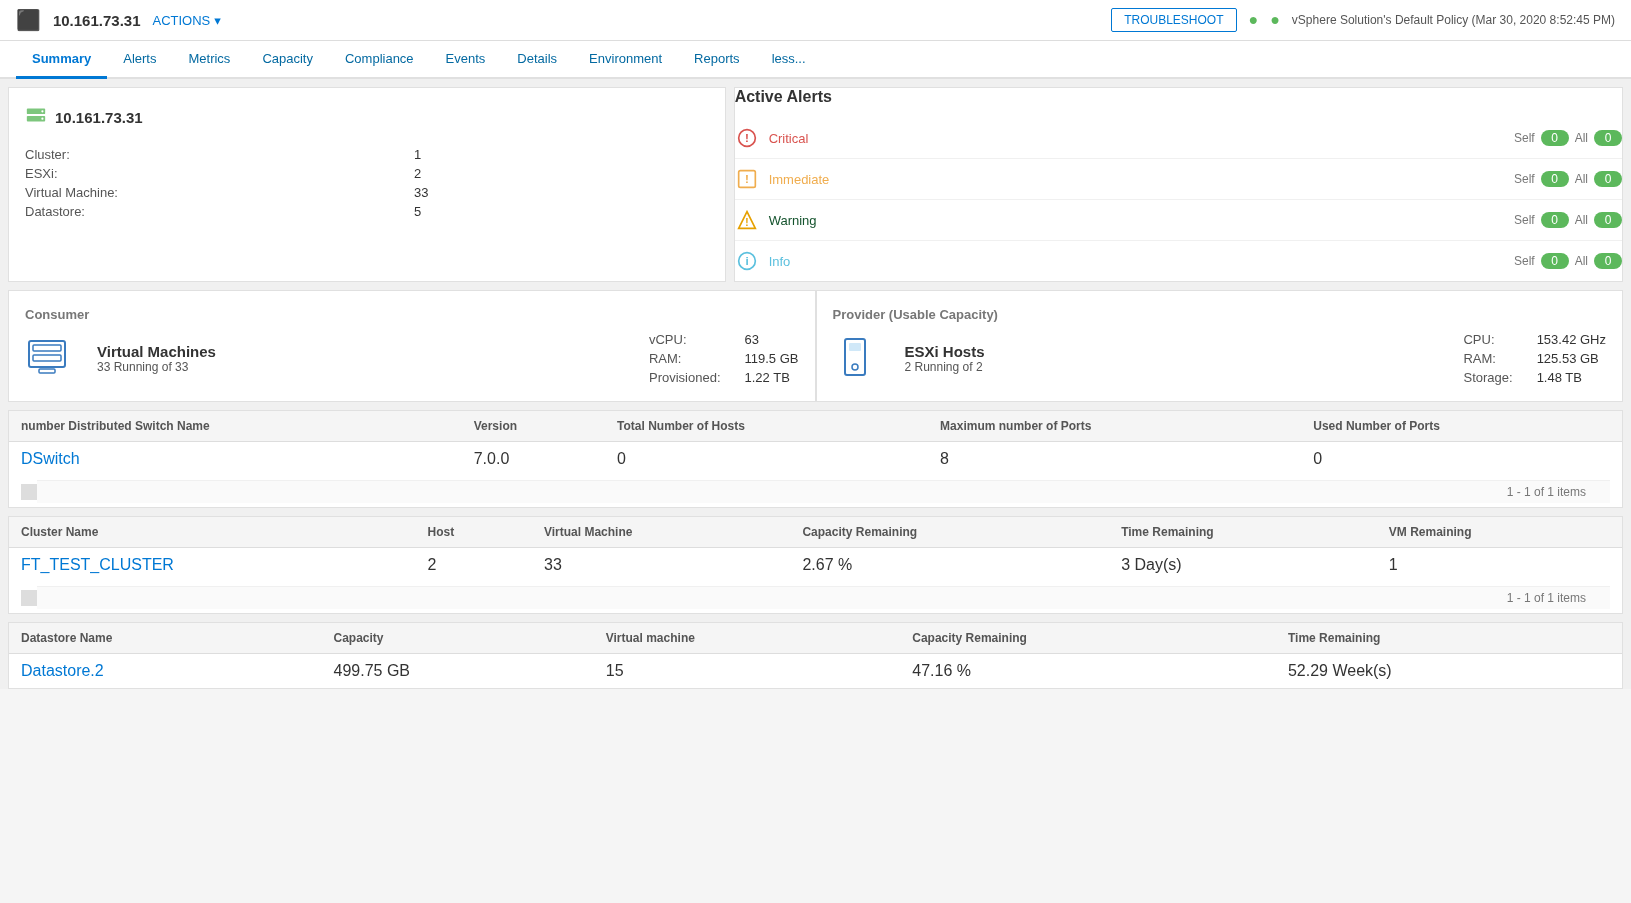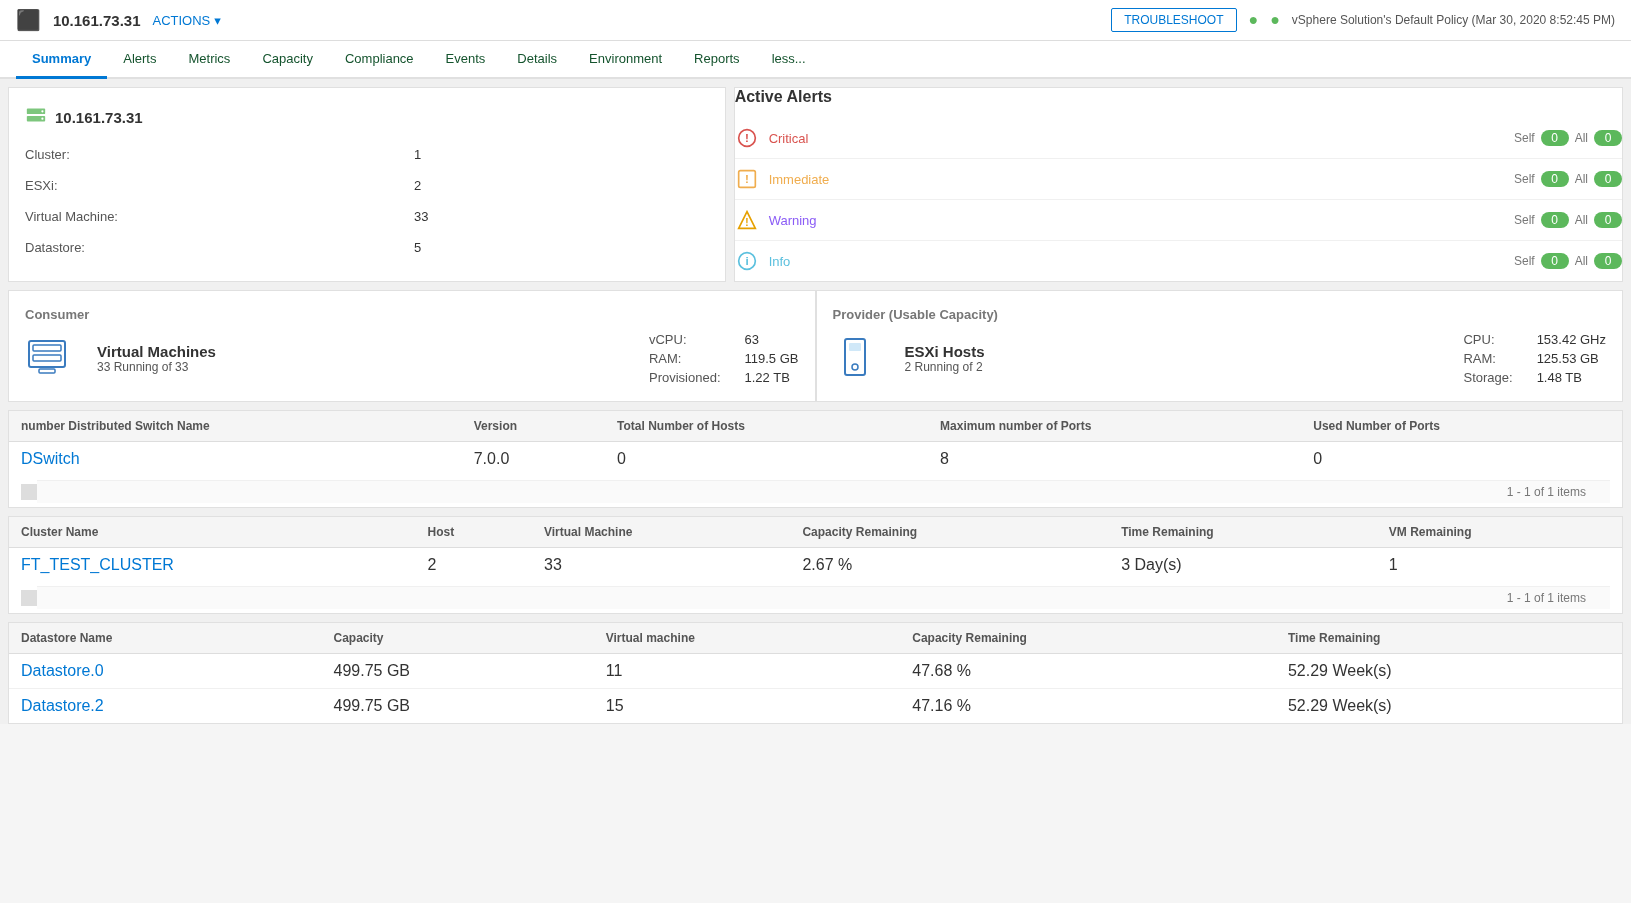--- a/index.html
+++ b/index.html
@@ -9,47 +9,47 @@
     .header { display: flex; align-items: center; padding: 8px 16px; background: #fff; border-bottom: 1px solid #ddd; gap: 12px; }
     .header-ip { font-size: 15px; font-weight: bold; color: #333; }
     .actions-btn { background: none; border: none; color: #0078d4; font-size: 13px; cursor: pointer; display: flex; align-items: center; gap: 4px; }
     .actions-btn::after { content: '▾'; }
     .header-right { margin-left: auto; display: flex; align-items: center; gap: 12px; }
     .troubleshoot-btn { border: 1px solid #0078d4; color: #0078d4; background: #fff; padding: 4px 12px; font-size: 12px; cursor: pointer; border-radius: 2px; }
     .policy-text { font-size: 12px; color: #555; }
 
     
     .nav-tabs { display: flex; background: #fff; border-bottom: 2px solid #e0e0e0; padding: 0 16px; gap: 0; }
-    .nav-tab { padding: 10px 16px; font-size: 13px; cursor: pointer; color: #14532d; border-bottom: 3px solid transparent; margin-bottom: -2px; }
+    .nav-tab { padding: 10px 16px; font-size: 13px; cursor: pointer; color: #0369a1; border-bottom: 3px solid transparent; margin-bottom: -2px; }
     .nav-tab.active { color: #0078d4; border-bottom: 3px solid #0078d4; font-weight: bold; }
 
     
     .main { padding: 0; background: #f0f0f0; }
 
     
     .top-section { display: flex; gap: 0; background: #f0f0f0; }
 
     
     .info-panel { background: #fff; flex: 0 0 44%; margin: 8px 0 8px 8px; padding: 16px; border: 1px solid #e0e0e0; }
     .info-panel-title { display: flex; align-items: center; gap: 8px; margin-bottom: 16px; }
     .info-panel-ip { font-size: 15px; font-weight: bold; }
-    .info-grid { display: grid; grid-template-columns: auto auto; gap: 16px 16px; }
+    .info-grid { display: grid; grid-template-columns: auto auto; gap: 4px 16px; }
     .info-label { color: #555; }
     .info-value { color: #333; font-weight: 500; }
 
     
     .alerts-panel { background: #fff; flex: 1; margin: 8px 8px 8px 8px; border: 1px solid #e0e0e0; }
     .alerts-title { font-size: 16px; font-weight: bold; margin-bottom: 12px; color: #333; }
     .alert-row { display: flex; align-items: center; padding: 8px 0; border-bottom: 1px solid #f0f0f0; }
     .alert-row:last-child { border-bottom: none; }
     .alert-icon { width: 24px; height: 24px; margin-right: 10px; display: flex; align-items: center; justify-content: center; font-size: 16px; }
     .alert-name { flex: 1; font-size: 13px; }
     .alert-name.critical { color: #d9534f; }
     .alert-name.immediate { color: #f0ad4e; }
-    .alert-name.warning { color: #8b5cf6; }
+    .alert-name.warning { color: #14532d; }
     .alert-name.info { color: #5bc0de; }
     .alert-counts { display: flex; align-items: center; gap: 6px; margin-left: auto; }
     .count-label { color: #777; font-size: 12px; }
     .count-badge { background: #5cb85c; color: #fff; border-radius: 10px; padding: 1px 8px; font-size: 12px; min-width: 28px; text-align: center; }
 
     
     .mid-section { display: flex; padding: 0 8px; margin-bottom: 8px; }
     .consumer-panel, .provider-panel { background: #fff; flex: 1; border: 1px solid #e0e0e0; padding: 16px; }
     .section-label { font-size: 13px; color: #777; margin-bottom: 10px; font-weight: bold; }
     .resource-block { display: flex; align-items: center; gap: 16px; }
@@ -311,27 +311,20 @@
         <tr>
           <th>Datastore Name</th>
           <th>Capacity</th>
           <th>Virtual machine</th>
           <th>Capacity Remaining</th>
           <th>Time Remaining</th>
         </tr>
       </thead>
       <tbody>
         <tr>
-          <td><a class="link-text">Datastore.0</a></td>
-          <td>499.75 GB</td>
-          <td>11</td>
-          <td>47.68 %</td>
-          <td>52.29 Week(s)</td>
-        </tr>
-        <tr>
           <td><a class="link-text">Datastore.2</a></td>
           <td>499.75 GB</td>
           <td>15</td>
           <td>47.16 %</td>
           <td>52.29 Week(s)</td>
         </tr>
       </tbody>
     </table>
   </div>
 

